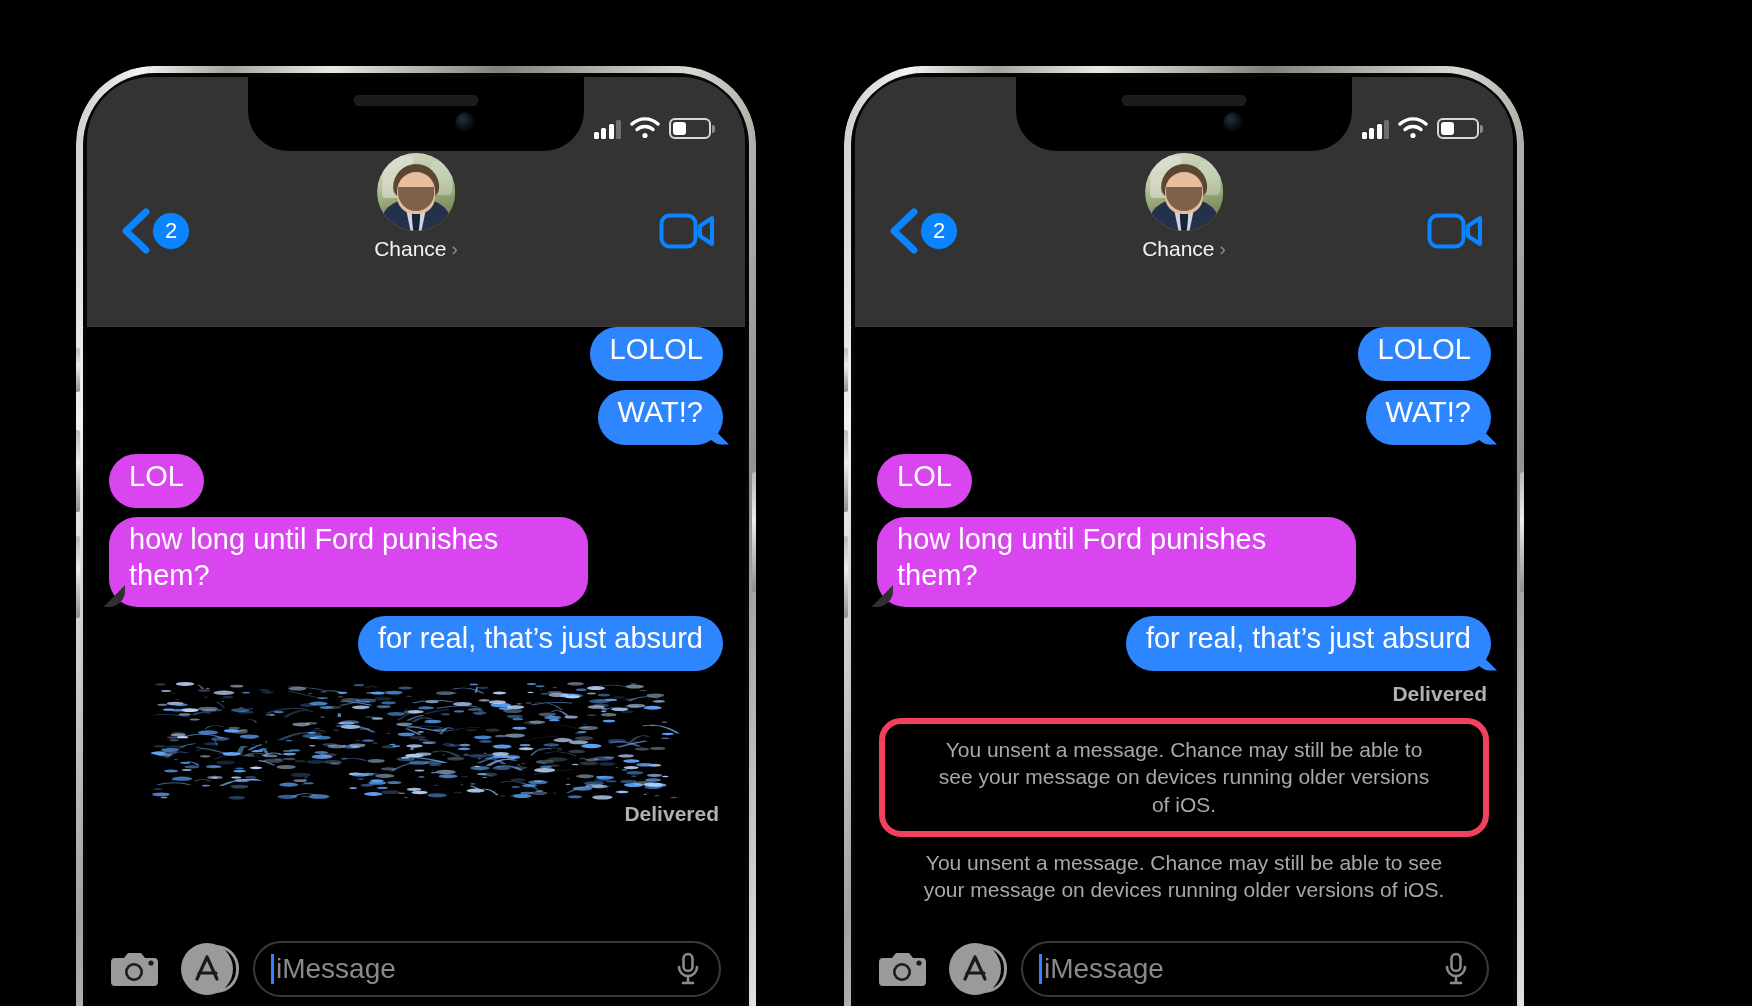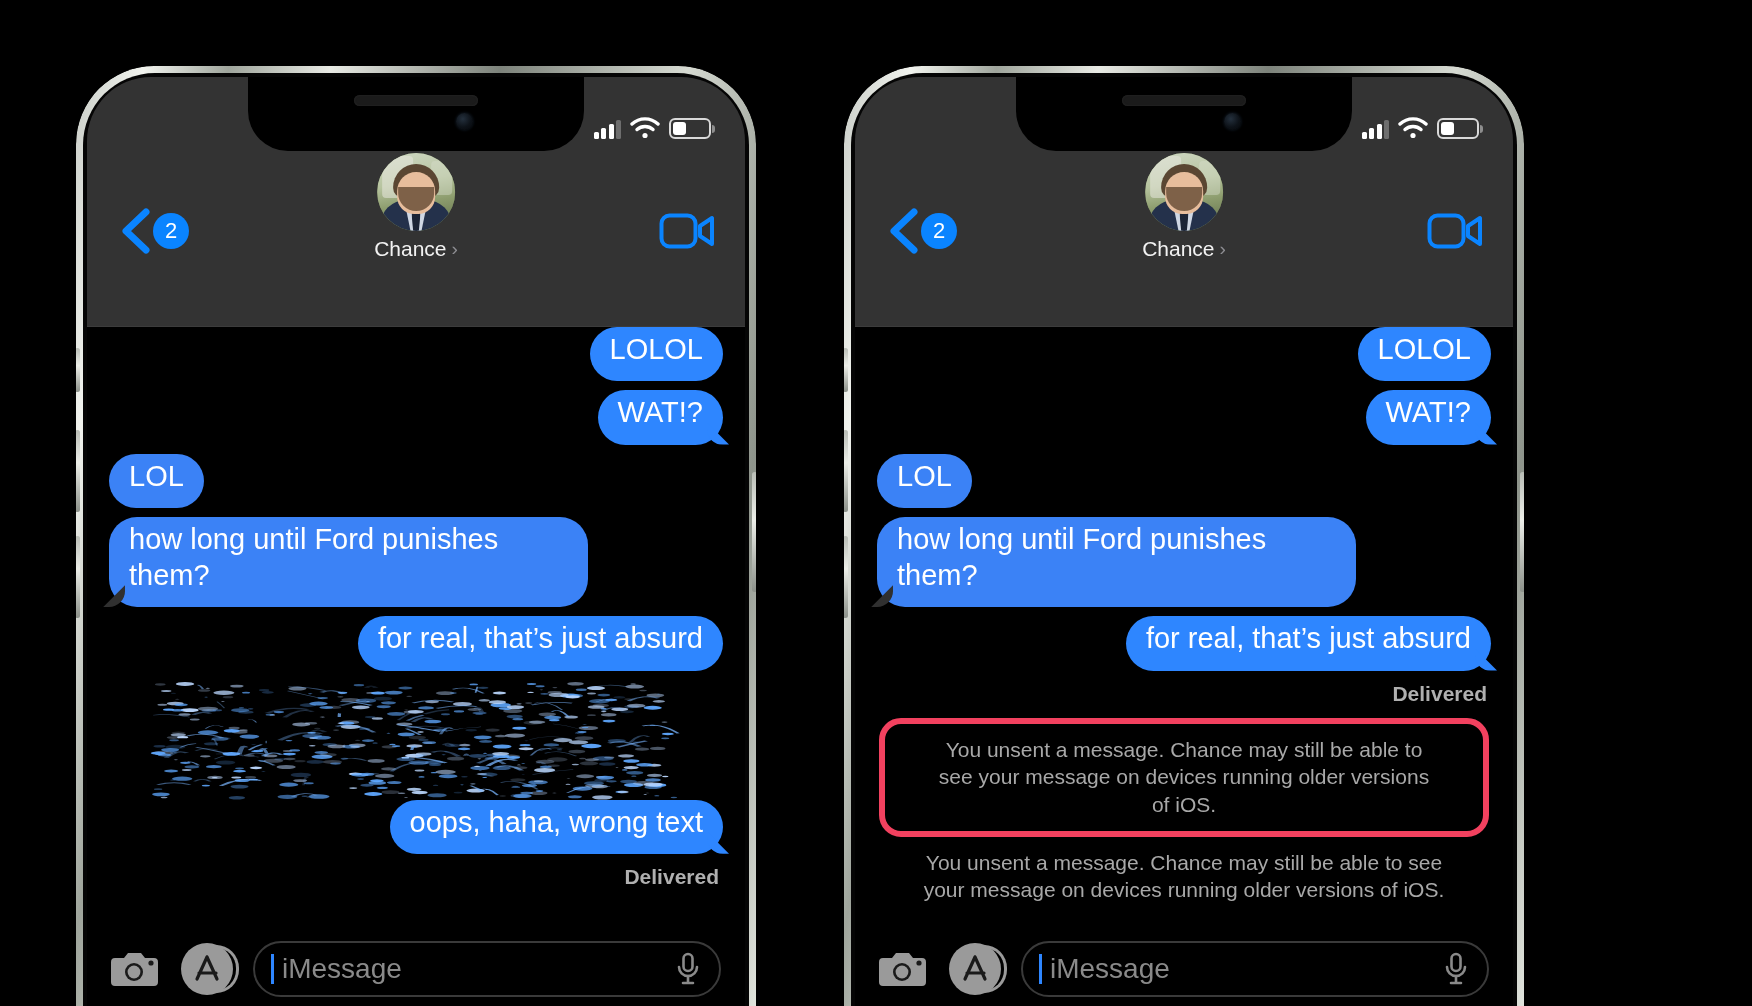--- a/index.html
+++ b/index.html
@@ -205,21 +205,21 @@
     max-width: 78%;
     padding: 4px 20px 14px 20px;
     border-radius: 28px;
     font-size: 29px;
     line-height: 1.25;
     color:#fff;
     position:relative;
     word-wrap: break-word;
   }
   .bubble.blue { background:#2e86ff; }
-  .bubble.gray { background:#3b82f6; }
+  .bubble.gray { background:#d946ef; }
   .bubble.tail-r::after {
     content:"";
     position:absolute; right:-6px; bottom:0;
     width:22px; height:22px;
     background:#2e86ff;
     border-bottom-left-radius: 16px;
     clip-path: polygon(0 0, 100% 100%, 0 100%);
   }
   .bubble.tail-l::after {
     content:"";
@@ -285,21 +285,21 @@
     background:#9a9a9a;
     display:flex; align-items:center; justify-content:center;
   }
   .textfield {
     flex: 1 1 auto;
     height: 56px;
     border: 2px solid #3a3a3a;
     border-radius: 28px;
     display:flex; align-items:center;
     padding: 0 18px 0 16px;
-    gap: 8px;
+    gap: 2px;
     background:#000;
   }
   .caret {
     width: 3px; height: 30px;
     background:#2e86ff;
     flex: 0 0 auto;
   }
   .placeholder {
     color:#8a8a8a;
     font-size: 28px;
@@ -909,23 +909,20 @@
               <path d="M59.7 25.4 Q60.2 22.4 60.7 27.7" stroke="#7ab6ff" stroke-width="0.76" fill="none" opacity="0.26"></path>
               <path d="M25.6 51.7 Q25.6 48.7 25.6 50.9" stroke="#7ab6ff" stroke-width="0.24" fill="none" opacity="0.47"></path>
               <path d="M72.1 27.4 Q73.5 24.4 74.9 31.6" stroke="#7ab6ff" stroke-width="0.43" fill="none" opacity="0.72"></path>
               <path d="M37.0 38.7 Q40.1 35.7 43.2 43.4" stroke="#7ab6ff" stroke-width="0.78" fill="none" opacity="0.57"></path>
               <path d="M43.5 9.2 Q42.7 6.2 41.9 9.1" stroke="#7ab6ff" stroke-width="0.84" fill="none" opacity="0.15"></path>
               <path d="M69.0 75.8 Q72.3 72.8 75.6 71.9" stroke="#7ab6ff" stroke-width="0.49" fill="none" opacity="0.27"></path>
               <path d="M28.1 60.5 Q26.6 57.5 25.1 61.7" stroke="#7ab6ff" stroke-width="0.78" fill="none" opacity="0.67"></path>
               <path d="M33.0 43.0 Q34.1 40.0 35.2 43.2" stroke="#7ab6ff" stroke-width="0.83" fill="none" opacity="0.21"></path>
             </svg>
           </div>
-          <div class="row out">
-            <div class="bubble blue tail-r">oops, haha, wrong text</div>
-          </div>
           <div class="delivered">Delivered</div>
         </div>
 
       <div class="inputbar">
         <span class="icon-btn">
           <svg width="50" height="42" viewBox="0 0 50 42">
             <path d="M4 10 h9 l4-5 h13 l4 5 h9 a4 4 0 0 1 4 4 v20 a4 4 0 0 1-4 4 H4 a4 4 0 0 1-4-4 V14 a4 4 0 0 1 4-4 z" fill="#9a9a9a"></path>
             <circle cx="23" cy="24" r="9" fill="#1a1a1a"></circle>
             <circle cx="23" cy="24" r="6.4" fill="#9a9a9a"></circle>
             <circle cx="40" cy="15" r="2.6" fill="#1a1a1a"></circle>

